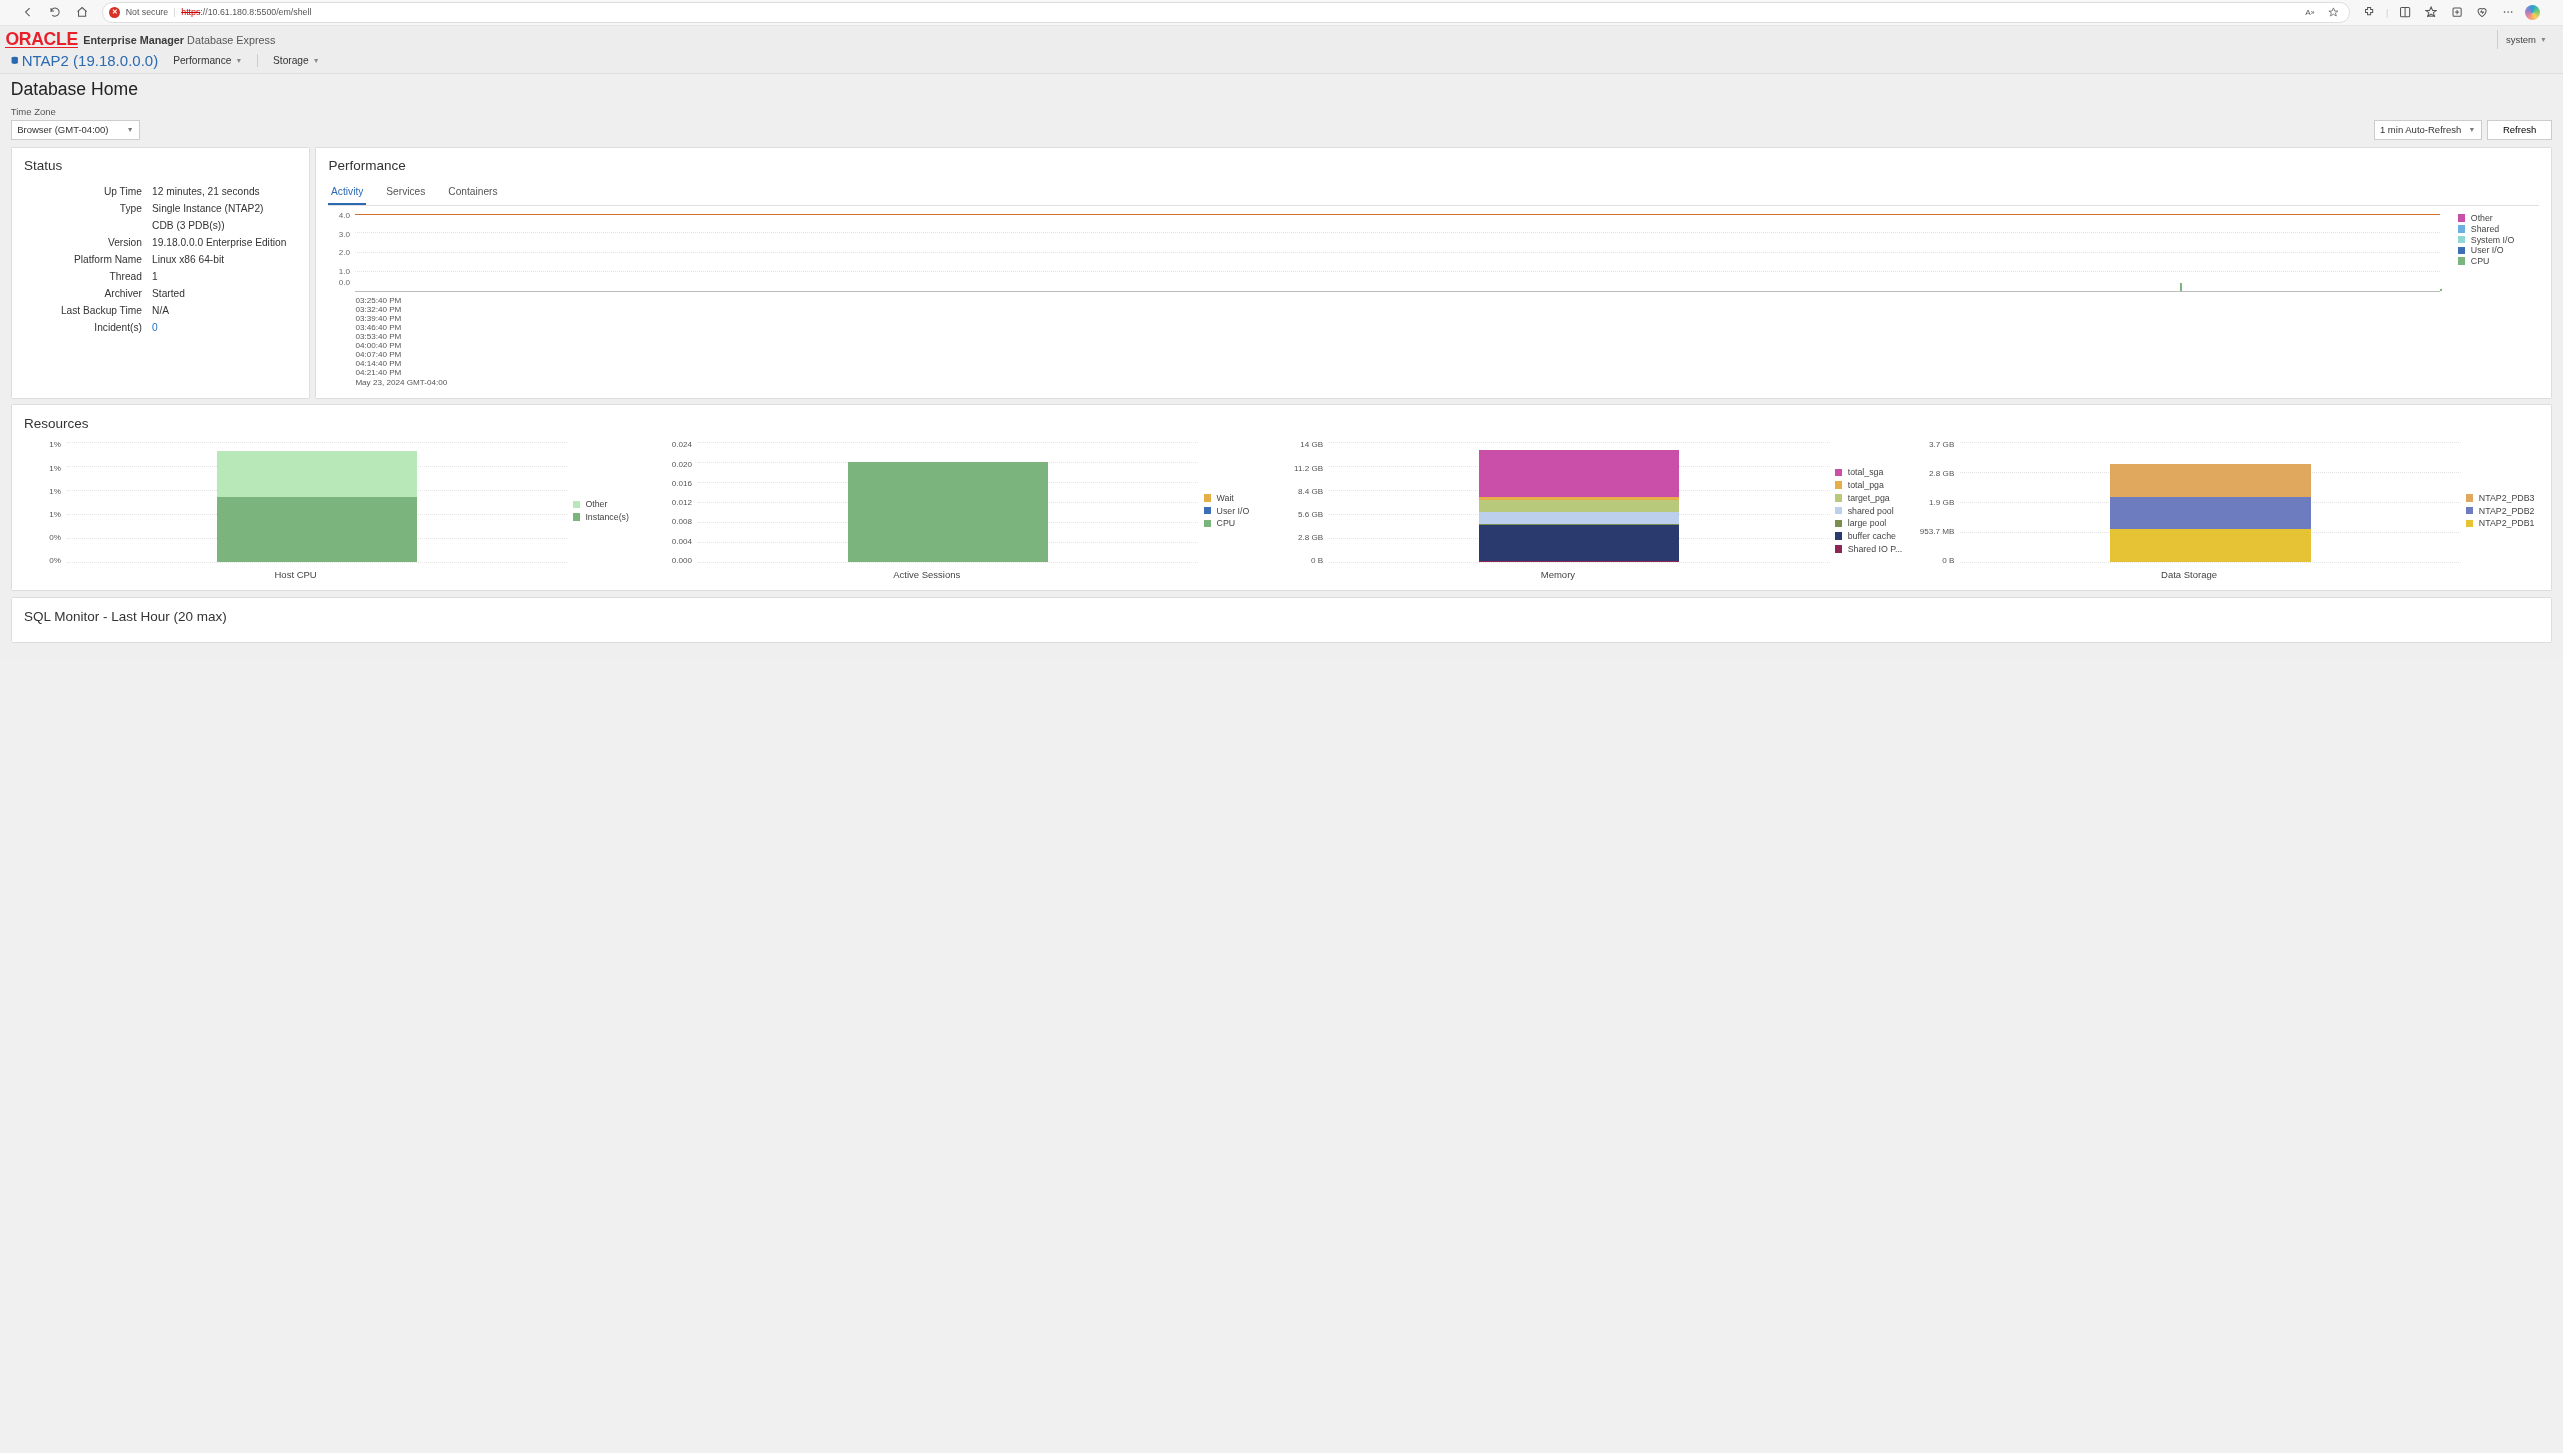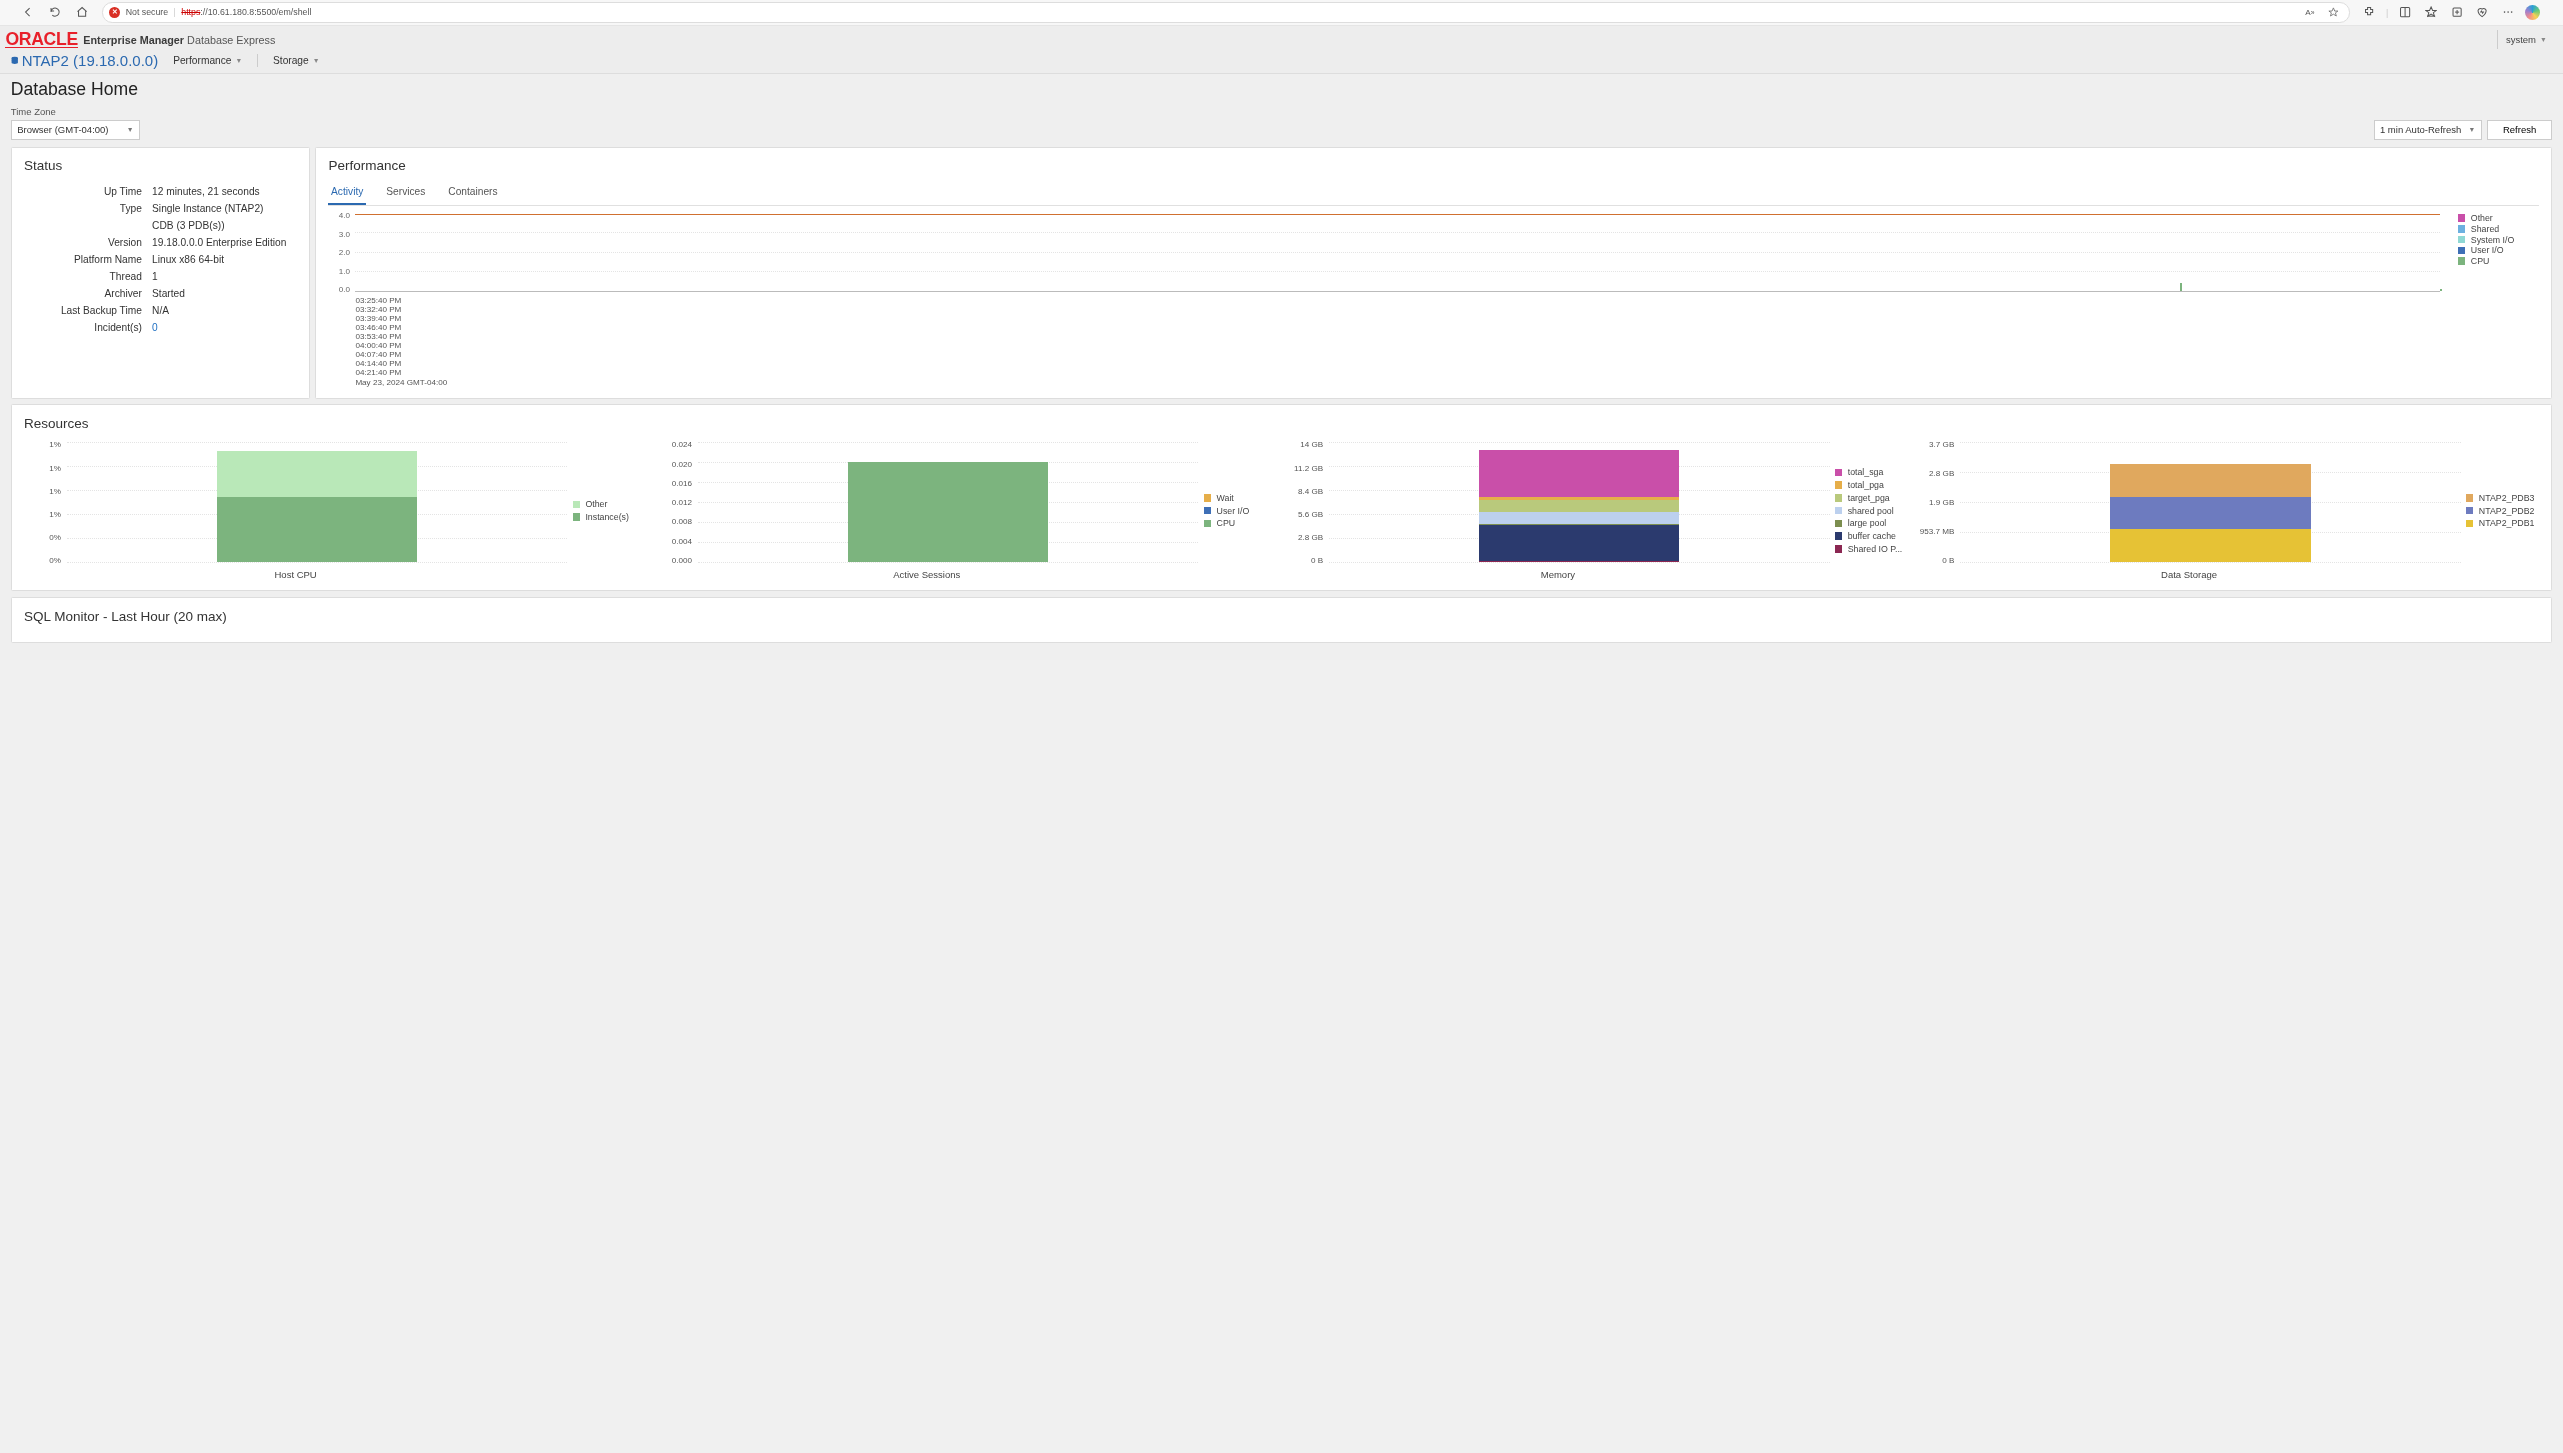--- a/index.html
+++ b/index.html
@@ -272,21 +272,21 @@
           <div class="perf-tab">Services</div>
           <div class="perf-tab">Containers</div>
         </div>
       <div class="activity-area">
         <div class="activity-chart">
           <div class="y-axis" id="act-y">
               <span class="y-tick" style="top: 2.7px;">4.0</span>
               <span class="y-tick" style="top: 21px;">3.0</span>
               <span class="y-tick" style="top: 39px;">2.0</span>
               <span class="y-tick" style="top: 58px;">1.0</span>
-              <span class="y-tick" style="top: 76px; padding-left: 28px;">0.0</span>
+              <span class="y-tick" style="top: 69px; padding-left: 28px;">0.0</span>
             </div>
           <div class="plot-area" id="act-plot">
             <div class="baseline-line"></div>
           <div class="gridline" style="top: 25%;"></div>
               <div class="gridline" style="top: 50%;"></div>
               <div class="gridline" style="top: 75%;"></div>
               <div class="spike-bar" style="left: 87.5%; height: 7.5%; background: rgb(201, 79, 169);"></div>
               <div class="spike-bar" style="left: 87.5%; height: 10%; background: rgb(124, 180, 126);"></div>
               <div class="spike-bar" style="left: 100%; height: 2.5%; background: rgb(124, 180, 126);"></div>
             </div>

